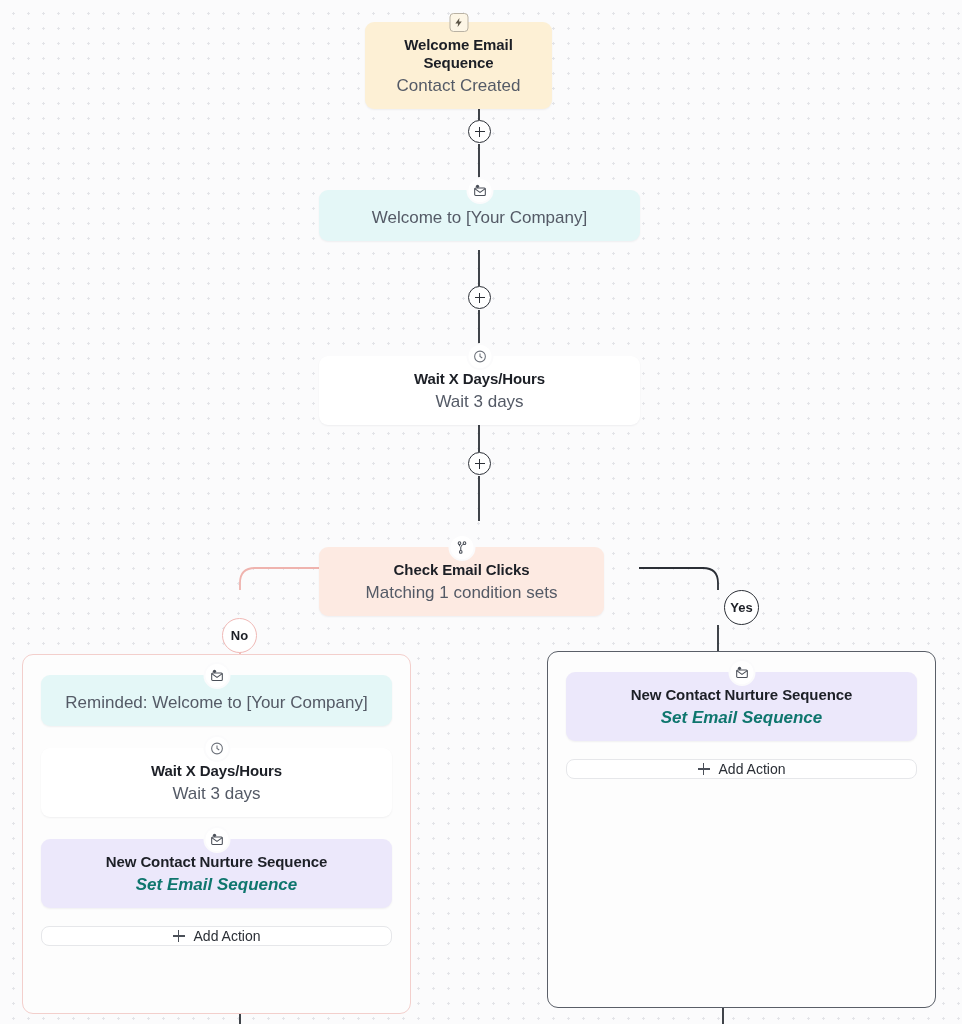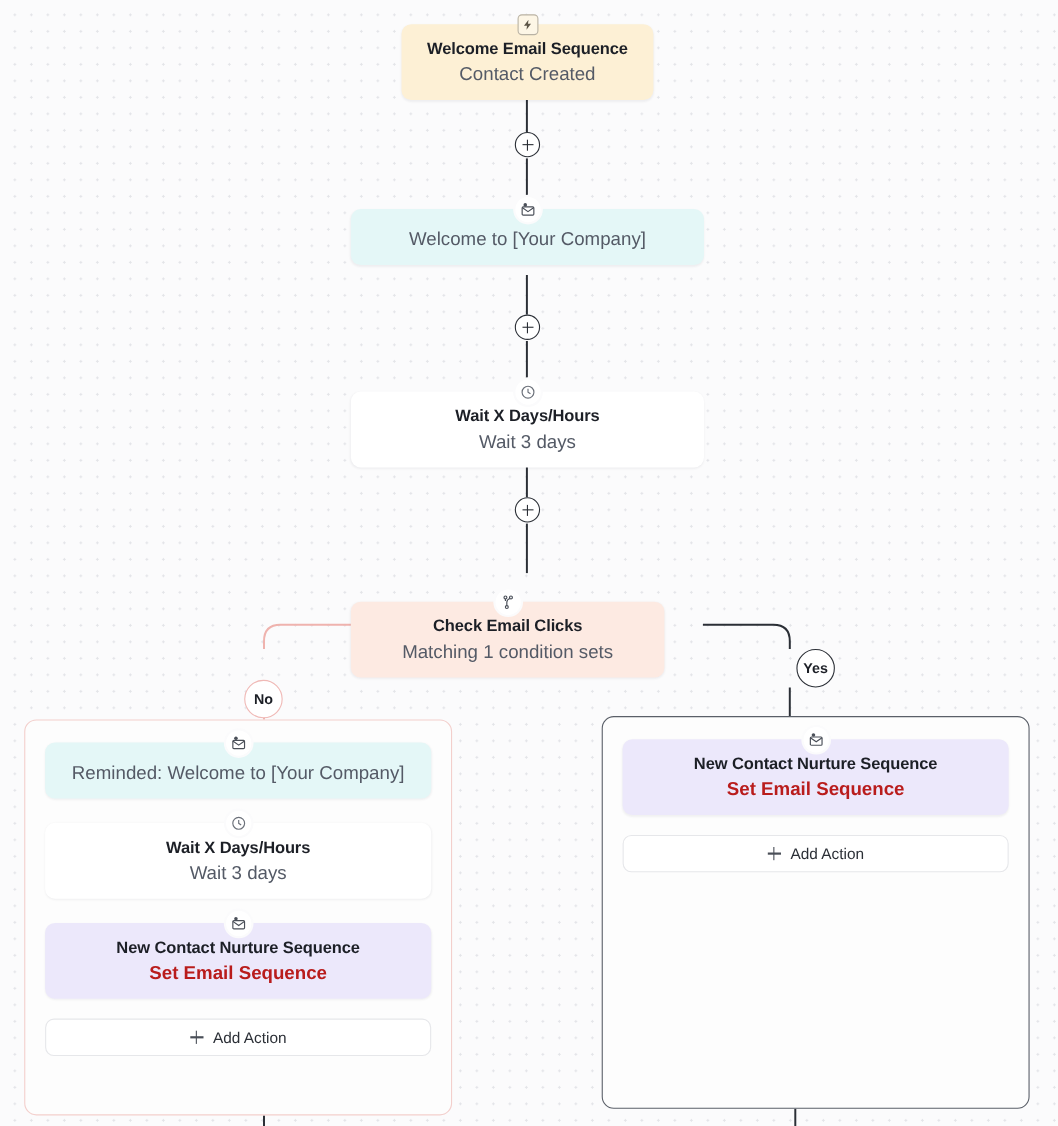--- a/index.html
+++ b/index.html
@@ -52,22 +52,23 @@
     line-height: 18px;
     letter-spacing: -0.1px;
   }
   .node .subtitle {
     font-size: 17px;
     color: #545a66;
     line-height: 17px;
     margin-top: 5px;
   }
   .node .subtitle.accent {
-    color: #b91c1c;
+    color: #0f766e;
     font-weight: bold;
+    font-style: italic;
   }
 
   .node.trigger   { background: #fdf0d5; }
   .node.email     { background: #e4f7f7; }
   .node.wait      { background: #ffffff; }
   .node.condition { background: #fdeae2; }
   .node.sequence  { background: #ece8fb; }
 
   
   .icon-badge {
@@ -154,21 +155,21 @@
     width: 100%;
   }
 
   
   .add-action {
     box-sizing: border-box;
     width: 100%;
     border: 1px solid #e6e7ea;
     border-radius: 8px;
     background: #ffffff;
-    height: 34px;
+    height: 20px;
     display: flex;
     align-items: center;
     justify-content: center;
     gap: 9px;
     font-size: 14px;
     color: #2b2f36;
     cursor: pointer;
   }
   .add-action .plus-glyph {
     position: relative;
@@ -211,21 +212,21 @@
 
     <path d="M 240 625 L 240 654" fill="none" stroke="#efb3ae" stroke-width="1.8"></path>
 
     <path d="M 639 568 L 703 568 Q 718 568 718 583 L 718 590" fill="none" stroke="#2b2f36" stroke-width="1.8"></path>
     <path d="M 718 625 L 718 654" fill="none" stroke="#2b2f36" stroke-width="1.8"></path>
 
     <line x1="240" y1="1014" x2="240" y2="1024" stroke="#2b2f36" stroke-width="1.8"></line>
     <line x1="723" y1="1008" x2="723" y2="1024" stroke="#2b2f36" stroke-width="1.8"></line>
   </svg>
 
-  <div class="node trigger" style="left:365px; top:22px; width:229px;">
+  <div class="node trigger" style="left:365px; top:22px; width:187px;">
     <span class="icon-badge boxed">
       <svg width="11" height="11" viewBox="0 0 24 24" fill="#5d5648">
         <path d="M13 2 L4 14 h6 l-1 8 9-12 h-6 z"></path>
       </svg>
     </span>
     <div class="title">Welcome Email Sequence</div>
     <div class="subtitle">Contact Created</div>
   </div>
 
   <div class="plus-btn" style="left:468px; top:120px;"></div>

